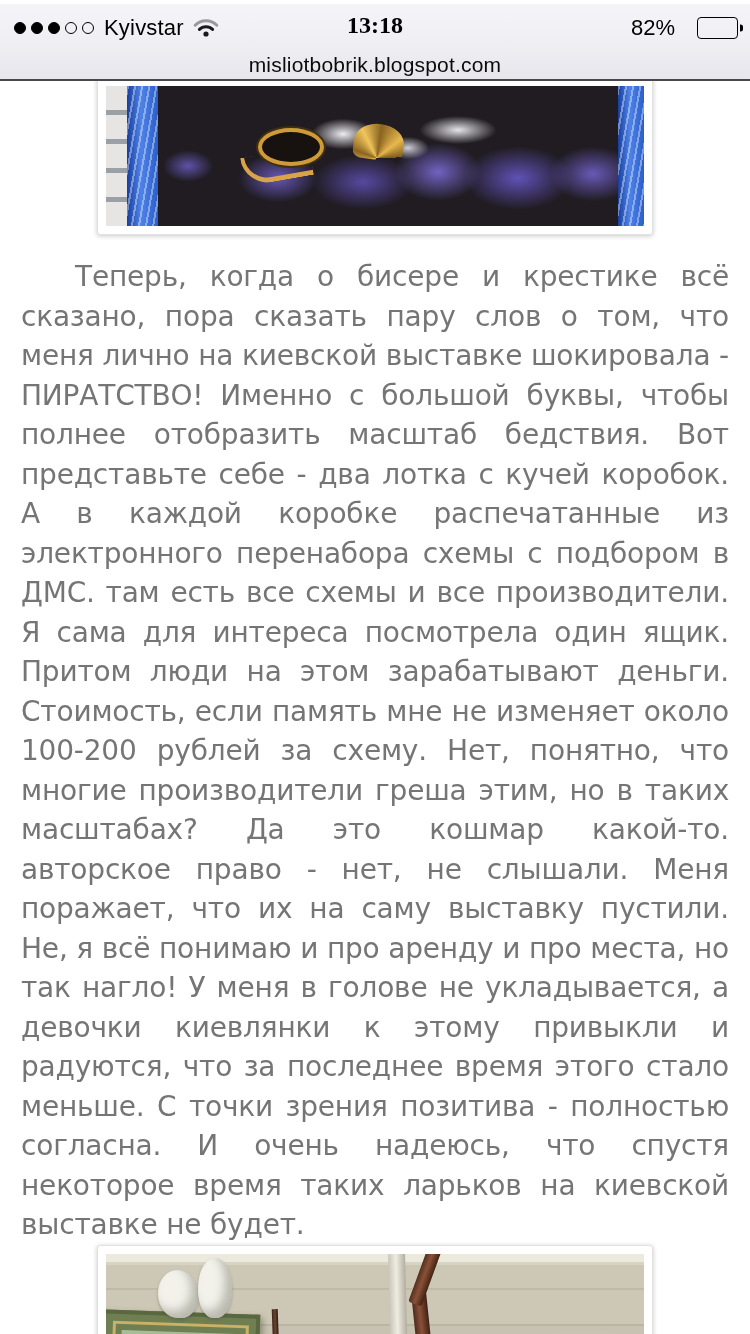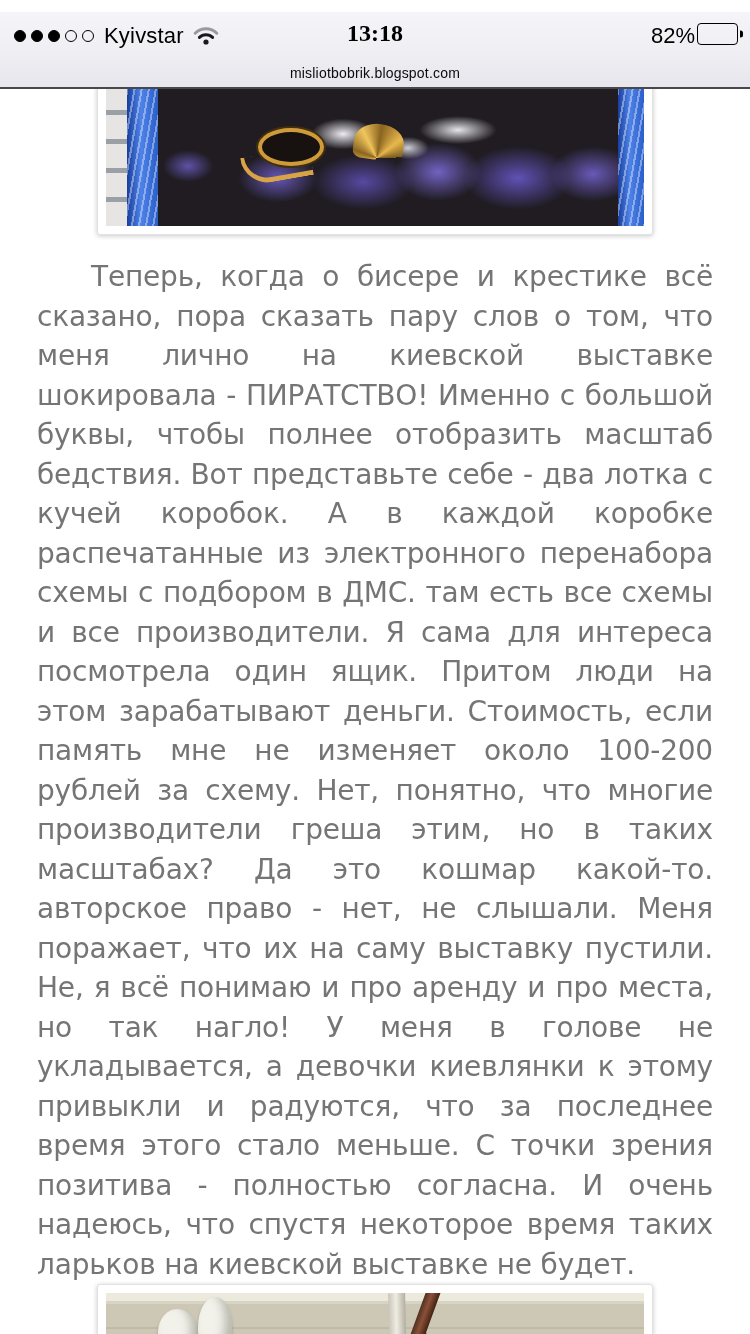--- a/index.html
+++ b/index.html
@@ -3,38 +3,38 @@
 <meta charset="utf-8">
 <style>
   html,body{margin:0;padding:0;background:#000;}
   .screen{
     position:relative;width:750px;height:1334px;margin:0 auto;
     background:#fff;overflow:hidden;
     font-family:"Liberation Sans","DejaVu Sans",sans-serif;
   }
   
   .top-bar{
-    position:absolute;top:12px;left:0;right:0;height:75px;z-index:20;
+    position:absolute;top:4px;left:0;right:0;height:75px;z-index:20;
     background:linear-gradient(180deg,#f5f4f8 0%,#efeef3 55%,#e7e6ec 100%);
     border-bottom:2px solid #48484c;
   }
   .status-row{position:relative;display:flex;align-items:center;height:40px;padding:4px 12px 0 14px;}
   .signal-dots{display:flex;gap:5px;align-items:center;}
   .signal-dots .dot{width:12px;height:12px;border-radius:50%;border:1.5px solid #000;box-sizing:border-box;}
   .signal-dots .dot.filled{background:#000;}
   .carrier{font-size:22px;color:#000;margin-left:10px;letter-spacing:.2px;}
   .wifi{margin-left:9px;margin-top:2px;}
   .time{position:absolute;left:50%;transform:translateX(-50%);top:8px;font-size:24px;font-weight:700;color:#000;font-family:Liberation Serif, serif;}
-  .battery-group{margin-left:auto;display:flex;align-items:flex-start;gap:2px;}
+  .battery-group{margin-left:auto;display:flex;align-items:center;gap:22px;}
   .battery-pct{font-size:22px;color:#000;}
   .battery{position:relative;width:36px;height:17px;border:1.5px solid #000;border-radius:4px;padding:1.5px;box-sizing:content-box;}
   .battery-fill{height:100%;background:#000;border-radius:1.5px;}
   .battery-tip{position:absolute;right:-6px;top:50%;transform:translateY(-50%);width:3px;height:7px;background:#000;border-radius:0 2.5px 2.5px 0;}
   .url-row{height:33px;display:flex;align-items:center;justify-content:center;}
-  .url-text{font-size:14px;color:#0b0b0c;letter-spacing:.2px;}
+  .url-text{font-size:21px;color:#0b0b0c;letter-spacing:.2px;}
   
   .page{position:absolute;top:77px;left:0;right:0;bottom:0;background:#fff;overflow:hidden;}
   figure.post-image{
     width:538px;margin:0 auto;background:#fff;border:1px solid #e2e2e2;border-radius:3px;
     padding:8px;box-shadow:0 1px 5px rgba(0,0,0,.22);
   }
   .post-image--top{margin-top:-49px;}
   .post-image--bottom{margin-top:26px;}
   .photo{position:relative;overflow:hidden;}
   .photo-top{width:538px;height:140px;background:#1f1b21;}
@@ -62,21 +62,21 @@
       radial-gradient(ellipse 60px 38px at 435px 88px,rgba(112,96,200,.9),rgba(112,96,200,0) 72%),
       radial-gradient(ellipse 35px 22px at 30px 80px,rgba(110,95,200,.8),rgba(110,95,200,0) 72%);}
   .pt-emblem{left:100px;top:42px;width:58px;height:30px;border:4px solid #cf9a3a;border-radius:50%;
     background:#171210;box-shadow:0 0 0 2px #40300f;}
   .pt-emblem-tail{left:84px;top:66px;width:66px;height:24px;border-bottom:5px solid #d8a445;
     border-left:4px solid #d8a445;border-radius:0 0 0 28px;transform:rotate(-10deg);}
   .pt-fan{left:196px;top:38px;width:50px;height:36px;border-radius:50% 50% 8px 8px;transform:rotate(8deg);
     background:conic-gradient(from 210deg at 50% 95%,#7a5a1d,#e8b84f 10%,#8a6420 20%,#f0c55c 32%,#8a6420 42%,#e8b84f 54%,#7a5a1d 64%,rgba(0,0,0,0) 64%);}
   
   .post-text{
-    margin:22px 0 0 0;padding:0 37px;
+    margin:22px 0 0 0;padding:0 21px;
     font-family:"DejaVu Sans",sans-serif;
     font-size:28px;line-height:39.5px;letter-spacing:-.2px;
     color:#757575;text-align:justify;text-indent:54px;
   }
   
   .pb-wall{left:0;top:0;right:0;bottom:0;
     background:
       repeating-linear-gradient(180deg,rgba(0,0,0,0) 0 34px,rgba(120,115,100,.16) 34px 36px),
       linear-gradient(180deg,#ece9dd 0 8px,#d8d4c4 8px 11px,#cdc8b6 11px 70px,#c7c2b1 70px 170px,#beb9a8 100%);}
   .pb-sheen{right:0;top:30px;width:200px;height:220px;

